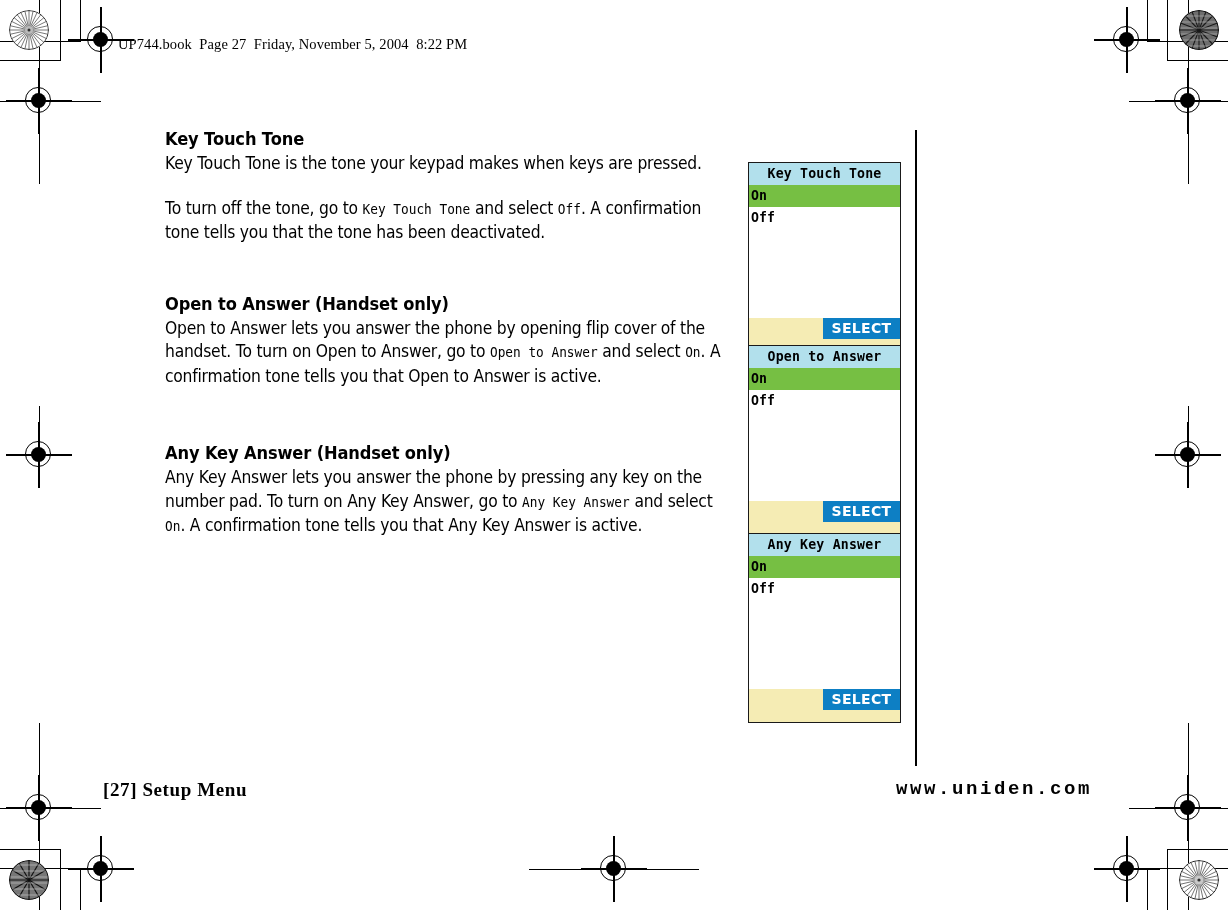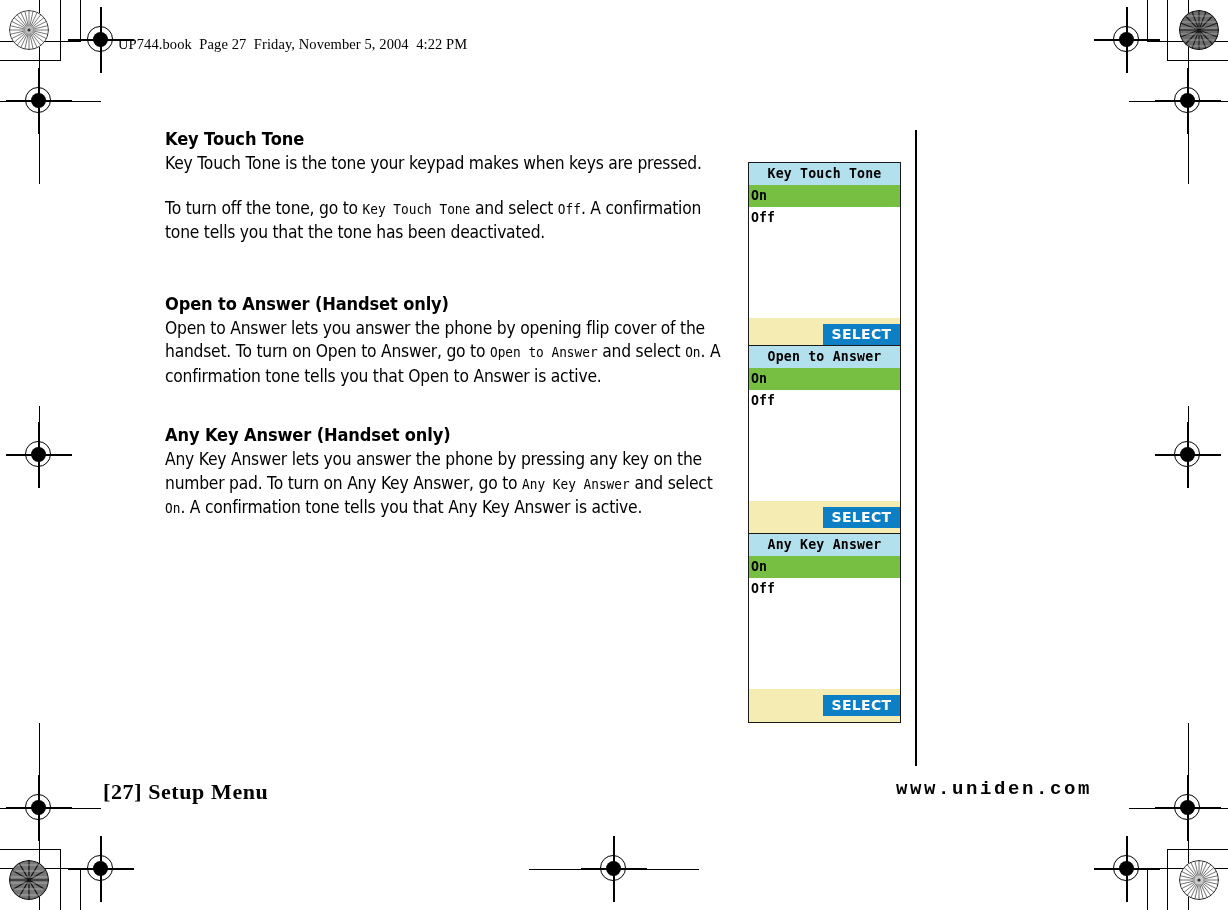--- a/index.html
+++ b/index.html
@@ -141,21 +141,21 @@
     padding-left: 2px;
     font-size: 13.2px;
     font-weight: bold;
     color: #000;
     box-sizing: border-box;
   }
   .scr-filler { background: #ffffff; }
   .scr-bottom {
     height: 33px;
     display: flex;
-    align-items: center;
+    align-items: flex-start;
   }
   .scr-bottom .spacer { flex: 1 1 auto; }
   .scr-softkey {
     width: 77px;
     text-align: center;
     line-height: 21px;
     font-family: "DejaVu Sans", sans-serif;
     font-weight: bold;
     font-size: 14px;
     color: #ffffff;
@@ -172,21 +172,21 @@
     background: #000;
   }
 
   
   #footer-left {
     position: absolute;
     left: 103px;
     top: 779px;
     font-family: "Liberation Serif", "DejaVu Serif", serif;
     font-weight: bold;
-    font-size: 22px;
+    font-size: 19px;
     color: #000;
     letter-spacing: 0.6px;
     white-space: pre;
   }
   #footer-right {
     position: absolute;
     left: 896px;
     top: 778px;
     font-family: Liberation Mono, monospace;
     font-weight: bold;
@@ -433,30 +433,30 @@
       <div class="dot"></div>
   </div>
   <div class="reg" style="left:614px; top:869px;">
     <div class="hline"></div>
       <div class="vline"></div>
       <div class="ring"></div>
       <div class="dot"></div>
   </div>
 </div>
 
-<div id="page-header">UP744.book  Page 27  Friday, November 5, 2004  4:22 PM</div>
+<div id="page-header">UP744.book  Page 27  Friday, November 5, 2004  8:22 PM</div>
 
 <div id="content">
     <div class="section" style="margin-bottom: 48px;">
       <div class="sec-title">Key Touch Tone</div>
       <p class="sec-body"><span>Key Touch Tone is the tone your keypad makes when keys are pressed.</span></p>
       <div class="gap"></div>
       <p class="sec-body"><span>To turn off the tone, go to </span><span class="ui">Key Touch Tone</span><span> and select </span><span class="ui">Off</span><span>. A confirmation tone tells you that the tone has been deactivated.</span></p>
     </div>
-    <div class="section" style="margin-bottom: 36px;">
+    <div class="section" style="margin-bottom: 54px;">
       <div class="sec-title">Open to Answer (Handset only)</div>
       <p class="sec-body"><span>Open to Answer lets you answer the phone by opening flip cover of the handset. To turn on Open to Answer, go to </span><span class="ui">Open to Answer</span><span> and select </span><span class="ui">On</span><span>. A confirmation tone tells you that Open to Answer is active.</span></p>
     </div>
     <div class="section">
       <div class="sec-title">Any Key Answer (Handset only)</div>
       <p class="sec-body"><span>Any Key Answer lets you answer the phone by pressing any key on the number pad. To turn on Any Key Answer, go to </span><span class="ui">Any Key Answer</span><span> and select </span><span class="ui">On</span><span>. A confirmation tone tells you that Any Key Answer is active.</span></p>
     </div>
   </div>
 
 <div id="screens-layer">

